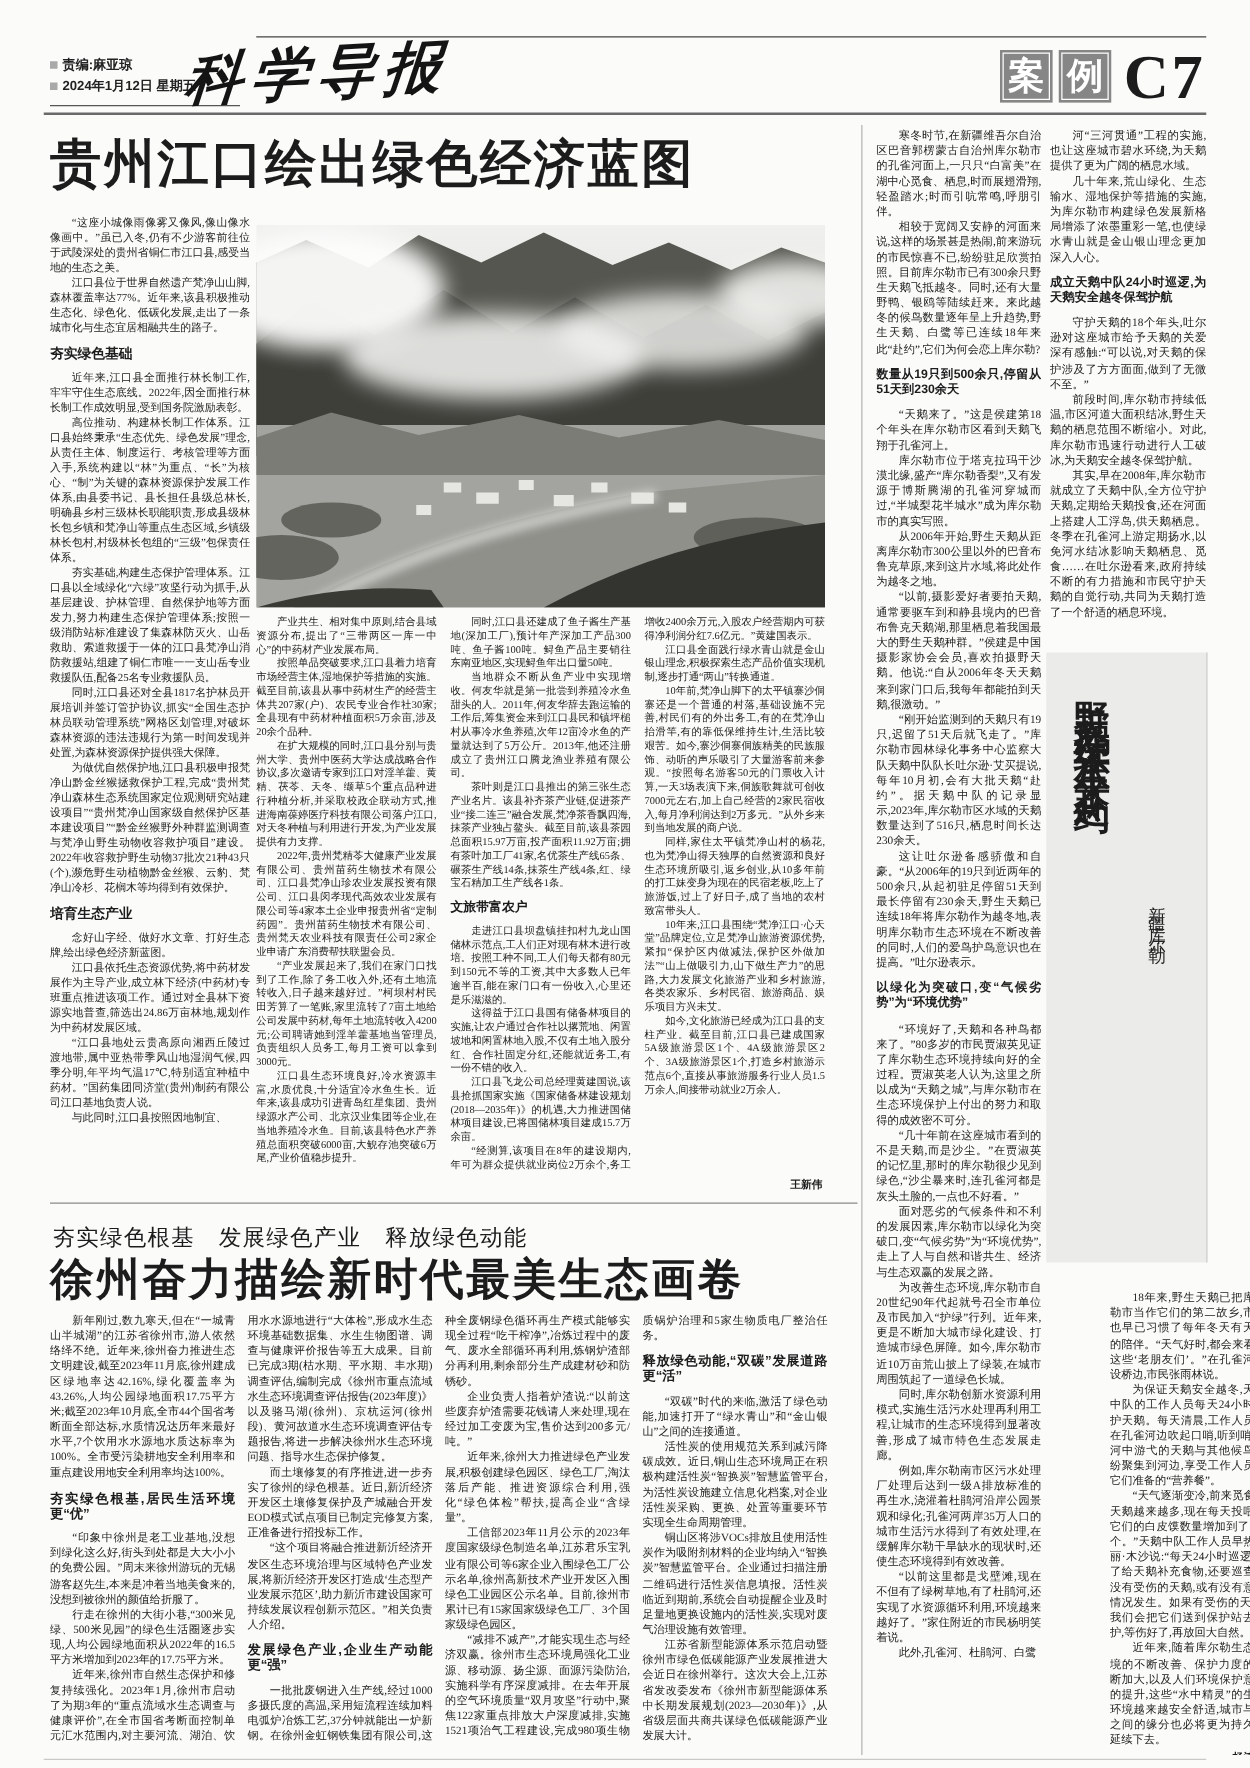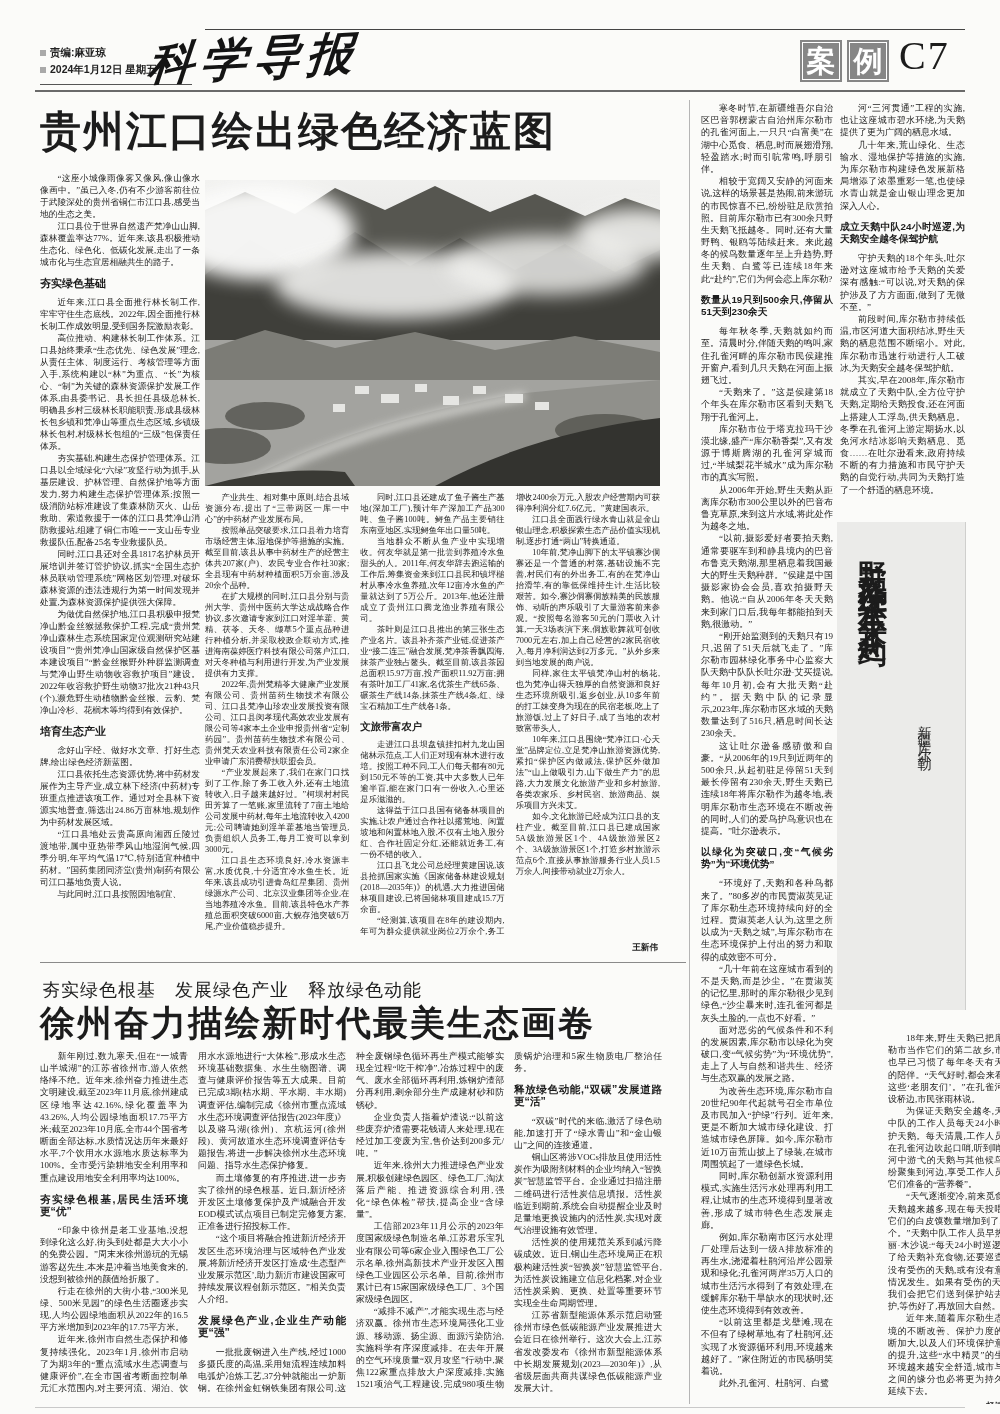--- a/index.html
+++ b/index.html
@@ -10,21 +10,21 @@
   .vrule{position:absolute;background:#b5b5b5;width:1px;}
   
   .ed-line{font-size:10.5px;font-weight:bold;line-height:17px;white-space:nowrap;
            font-family:"Liberation Sans",sans-serif;color:#222;}
   .sq{display:inline-block;width:6px;height:6px;background:#a9a9a9;margin-right:4px;}
   .masthead{font-size:46px;font-style:italic;font-weight:bold;letter-spacing:7px;
             transform:rotate(-3deg) skewX(-8deg);color:#141414;}
   .secbox{width:42px;height:42px;background:#868686;color:#fff;text-align:center;line-height:42px;
           font-size:29px;font-weight:bold;font-family:"Liberation Sans",sans-serif;
           box-shadow:inset 0 0 0 2px #868686, inset 0 0 0 3px #fff;display:inline-block;margin-right:5px;}
-  .pageno{font-size:40px;font-weight:400;letter-spacing:2px;}
+  .pageno{font-size:50px;font-weight:700;letter-spacing:2px;}
   
   .h1a{font-family:"Liberation Sans","DejaVu Sans",sans-serif;font-weight:900;font-size:41px;
        letter-spacing:2px;text-align:left;}
   .kicker{font-family:"Liberation Sans",sans-serif;font-weight:400;font-size:18px;letter-spacing:1px;}
   .h2a{font-weight:900;font-size:35px;letter-spacing:2px;}
   
   .coltext{text-align:justify;overflow:hidden;}
   .coltext p.para{margin:0;text-indent:2em;}
   .colhead{font-family:Liberation Sans, sans-serif;font-weight:bold;margin:9px 0 7px 0;}
   .byl{text-align:right;font-weight:bold;margin-top:2px;}
@@ -164,32 +164,31 @@
     <p class="para">而土壤修复的有序推进,进一步夯实了徐州的绿色根基。近日,新沂经济开发区土壤修复保护及产城融合开发EOD模式试点项目已制定完修复方案,正准备进行招投标工作。</p>
     <p class="para">“这个项目将融合推进新沂经济开发区生态环境治理与区域特色产业发展,将新沂经济开发区打造成‘生态型产业发展示范区’,助力新沂市建设国家可持续发展议程创新示范区。”相关负责人介绍。</p>
     <div class="colhead">发展绿色产业,企业生产动能更“强”</div>
     <p class="para">一批批废钢进入生产线,经过1000多摄氏度的高温,采用短流程连续加料电弧炉冶炼工艺,37分钟就能出一炉新钢。在徐州金虹钢铁集团有限公司,这种全废钢绿色循环再生产模式能够实现全过程“吃干榨净”,冶炼过程中的废气、废水全部循环再利用,炼钢炉渣部分再利用,剩余部分生产成建材砂和防锈砂。</p>
     <p class="para">企业负责人指着炉渣说:“以前这些废弃炉渣需要花钱请人来处理,现在经过加工变废为宝,售价达到200多元/吨。”</p>
     <p class="para">近年来,徐州大力推进绿色产业发展,积极创建绿色园区、绿色工厂,淘汰落后产能、推进资源综合利用,强化“绿色体检”帮扶,提高企业“含绿量”。</p>
     <p class="para">工信部2023年11月公示的2023年度国家级绿色制造名单,江苏君乐宝乳业有限公司等6家企业入围绿色工厂公示名单,徐州高新技术产业开发区入围绿色工业园区公示名单。目前,徐州市累计已有15家国家级绿色工厂、3个国家级绿色园区。</p>
     <p class="para">“减排不减产”,才能实现生态与经济双赢。徐州市生态环境局强化工业源、移动源、扬尘源、面源污染防治,实施科学有序深度减排。在去年开展的空气环境质量“双月攻坚”行动中,聚焦122家重点排放大户深度减排,实施1521项治气工程建设,完成980项生物质锅炉治理和5家生物质电厂整治任务。</p>
     <div class="colhead">释放绿色动能,“双碳”发展道路更“活”</div>
     <p class="para">“双碳”时代的来临,激活了绿色动能,加速打开了“绿水青山”和“金山银山”之间的连接通道。</p>
+    <p class="para">活性炭的使用规范关系到减污降碳成效。近日,铜山生态环境局正在积极构建活性炭“智换炭”智慧监管平台,为活性炭设施建立信息化档案,对企业活性炭采购、更换、处置等重要环节实现全生命周期管理。</p>
     <p class="para">铜山区将涉VOCs排放且使用活性炭作为吸附剂材料的企业均纳入“智换炭”智慧监管平台。企业通过扫描注册二维码进行活性炭信息填报。活性炭临近到期前,系统会自动提醒企业及时足量地更换设施内的活性炭,实现对废气治理设施有效管理。</p>
-    <p class="para">活性炭的使用规范关系到减污降碳成效。近日,铜山生态环境局正在积极构建活性炭“智换炭”智慧监管平台,为活性炭设施建立信息化档案,对企业活性炭采购、更换、处置等重要环节实现全生命周期管理。</p>
     <p class="para">江苏省新型能源体系示范启动暨徐州市绿色低碳能源产业发展推进大会近日在徐州举行。这次大会上,江苏省发改委发布《徐州市新型能源体系中长期发展规划(2023—2030年)》,从省级层面共商共谋绿色低碳能源产业发展大计。</p>
   </div>
 
 <div class="vrule" style="left:689px;top:100px;height:1304px;"></div>
 
 <div class="abs coltext t3" style="left:701px;top:102px;width:132px;height:1300px;">
     <p class="para">寒冬时节,在新疆维吾尔自治区巴音郭楞蒙古自治州库尔勒市的孔雀河面上,一只只“白富美”在湖中心觅食、栖息,时而展翅滑翔,轻盈踏水;时而引吭常鸣,呼朋引伴。</p>
     <p class="para">相较于宽阔又安静的河面来说,这样的场景甚是热闹,前来游玩的市民惊喜不已,纷纷驻足欣赏拍照。目前库尔勒市已有300余只野生天鹅飞抵越冬。同时,还有大量野鸭、银鸥等陆续赶来。来此越冬的候鸟数量逐年呈上升趋势,野生天鹅、白鹭等已连续18年来此“赴约”,它们为何会恋上库尔勒?</p>
     <div class="colhead">数量从19只到500余只,停留从51天到230余天</div>
-    <p class="para">每年秋冬季,天鹅就如约而至。清晨时分,伴随天鹅的鸣叫,家住孔雀河畔的库尔勒市民侯建推开窗户,看到几只天鹅在河面上振翅飞过。</p>
     <p class="para">“天鹅来了。”这是侯建第18个年头在库尔勒市区看到天鹅飞翔于孔雀河上。</p>
     <p class="para">库尔勒市位于塔克拉玛干沙漠北缘,盛产“库尔勒香梨”,又有发源于博斯腾湖的孔雀河穿城而过,“半城梨花半城水”成为库尔勒市的真实写照。</p>
     <p class="para">从2006年开始,野生天鹅从距离库尔勒市300公里以外的巴音布鲁克草原,来到这片水域,将此处作为越冬之地。</p>
     <p class="para">“以前,摄影爱好者要拍天鹅,通常要驱车到和静县境内的巴音布鲁克天鹅湖,那里栖息着我国最大的野生天鹅种群。”侯建是中国摄影家协会会员,喜欢拍摄野天鹅。他说:“自从2006年冬天天鹅来到家门口后,我每年都能拍到天鹅,很激动。”</p>
     <p class="para">“刚开始监测到的天鹅只有19只,迟留了51天后就飞走了。”库尔勒市园林绿化事务中心监察大队天鹅中队队长吐尔逊·艾买提说,每年10月初,会有大批天鹅“赴约”。据天鹅中队的记录显示,2023年,库尔勒市区水域的天鹅数量达到了516只,栖息时间长达230余天。</p>
     <p class="para">这让吐尔逊备感骄傲和自豪。“从2006年的19只到近两年的500余只,从起初驻足停留51天到最长停留有230余天,野生天鹅已连续18年将库尔勒作为越冬地,表明库尔勒市生态环境在不断改善的同时,人们的爱鸟护鸟意识也在提高。”吐尔逊表示。</p>
     <div class="colhead">以绿化为突破口,变“气候劣势”为“环境优势”</div>
     <p class="para">“环境好了,天鹅和各种鸟都来了。”80多岁的市民贾淑英见证了库尔勒生态环境持续向好的全过程。贾淑英老人认为,这里之所以成为“天鹅之城”,与库尔勒市在生态环境保护上付出的努力和取得的成效密不可分。</p>
     <p class="para">“几十年前在这座城市看到的不是天鹅,而是沙尘。”在贾淑英的记忆里,那时的库尔勒很少见到绿色,“沙尘暴来时,连孔雀河都是灰头土脸的,一点也不好看。”</p>
     <p class="para">面对恶劣的气候条件和不利的发展因素,库尔勒市以绿化为突破口,变“气候劣势”为“环境优势”,走上了人与自然和谐共生、经济与生态双赢的发展之路。</p>

